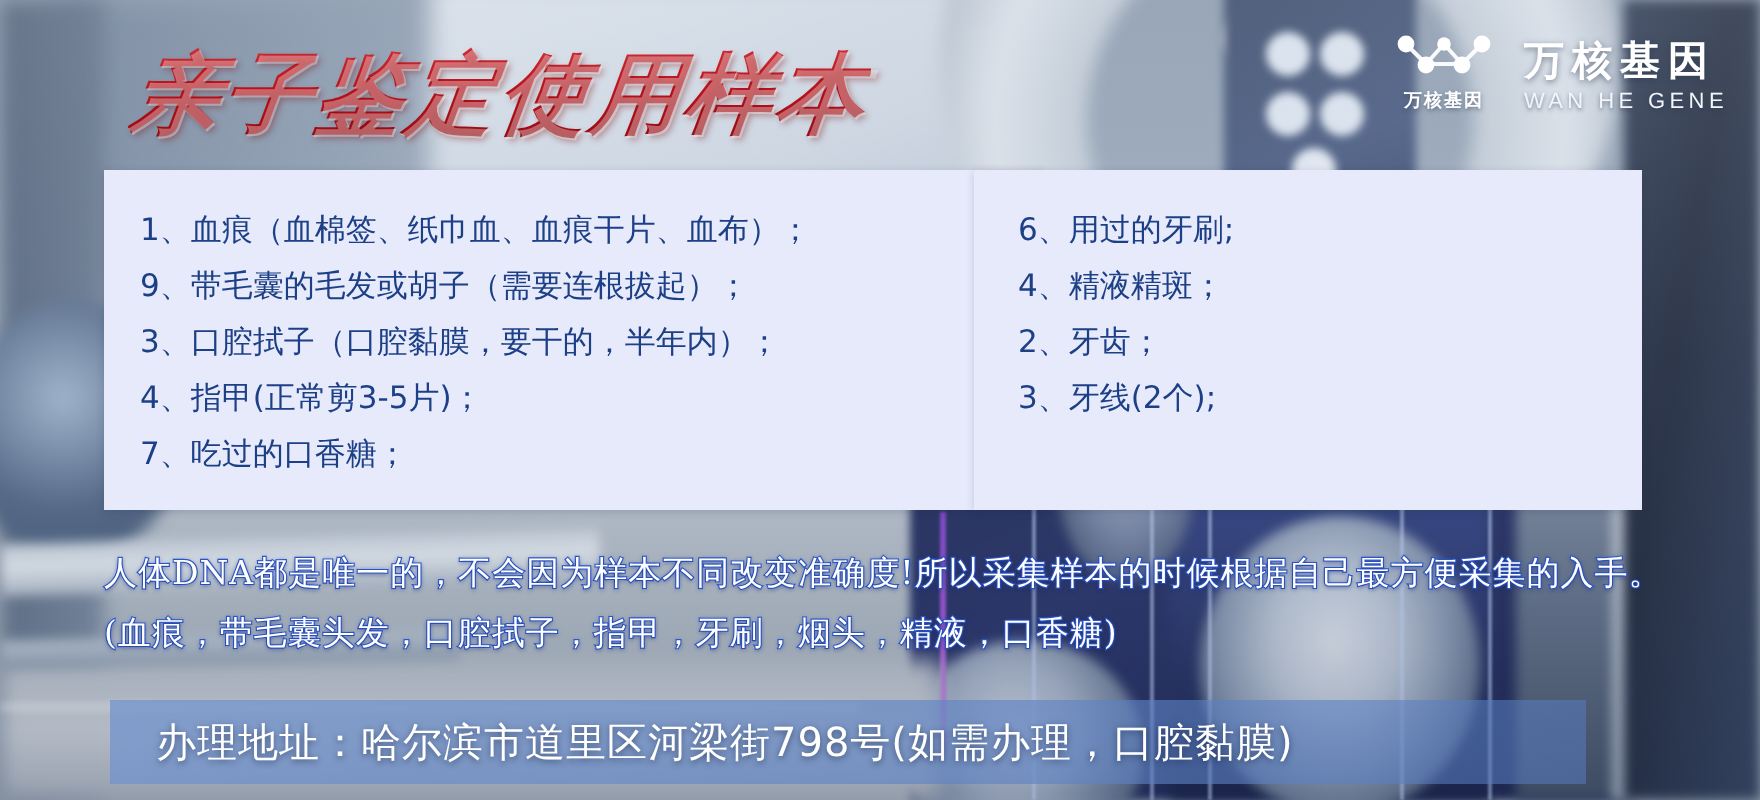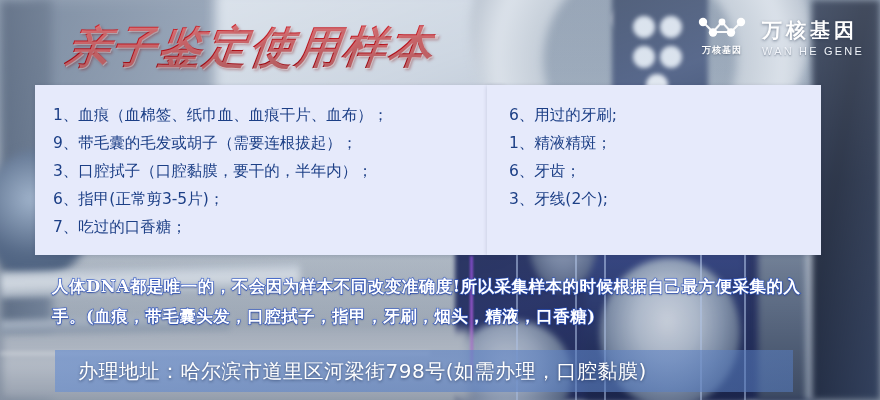--- a/index.html
+++ b/index.html
@@ -210,35 +210,35 @@
   }
 
   
   .panel{
     position:absolute;top:85px;height:170px;
     background:#e6eafb;
     box-shadow:0 1px 4px rgba(30,45,80,.18);
     padding:16px 0 0 0;
     box-sizing:border-box;
   }
-  #panel-left{left:35px;width:470px;}
+  #panel-left{left:52px;width:470px;}
   #panel-right{left:487px;width:334px;}
   .sample-list{margin:0;padding:0;list-style:none;}
   .sample-item{
     font-family:"DejaVu Sans","Liberation Sans",sans-serif;
     font-size:15.5px;color:#1c3f86;line-height:28px;white-space:nowrap;
   }
   #panel-left .sample-item{padding-left:18px;}
   #panel-right .sample-item{padding-left:22px;}
 
   
   #paragraph{
     position:absolute;left:52px;top:272px;width:780px;
     font-family:"DejaVu Serif","Liberation Serif",serif;
-    font-size:16.5px;font-weight:700;line-height:30px;
+    font-size:16.5px;font-weight:400;line-height:30px;
     color:#ffffff;
     text-align:left;
     letter-spacing:.5px;
     -webkit-text-stroke:1.1px #2f58c8;
     paint-order:stroke fill;
     text-shadow:0 0 2px rgba(40,80,200,.55),0 1px 2px rgba(20,40,110,.5);
   }
 
   
   #address-band{
@@ -327,30 +327,30 @@
       <span class="logo-cn">万核基因</span>
       <span class="logo-en">WAN HE GENE</span>
     </div>
   </div>
 
   <div class="panel" id="panel-left">
     <ul class="sample-list">
       <li class="sample-item">1、血痕（血棉签、纸巾血、血痕干片、血布）；</li>
       <li class="sample-item">9、带毛囊的毛发或胡子（需要连根拔起）；</li>
       <li class="sample-item">3、口腔拭子（口腔黏膜，要干的，半年内）；</li>
-      <li class="sample-item">6、指甲(正常剪3-5片)；</li>
+      <li class="sample-item">4、指甲(正常剪3-5片)；</li>
       <li class="sample-item">7、吃过的口香糖；</li>
     </ul>
   </div>
 
   <div class="panel" id="panel-right">
     <ul class="sample-list">
       <li class="sample-item">6、用过的牙刷;</li>
-      <li class="sample-item">1、精液精斑；</li>
-      <li class="sample-item">6、牙齿；</li>
+      <li class="sample-item">4、精液精斑；</li>
+      <li class="sample-item">2、牙齿；</li>
       <li class="sample-item">3、牙线(2个);</li>
     </ul>
   </div>
 
   <div id="paragraph">人体DNA都是唯一的，不会因为样本不同改变准确度!所以采集样本的时候根据自己最方便采集的入手。(血痕，带毛囊头发，口腔拭子，指甲，牙刷，烟头，精液，口香糖)</div>
 
   <div id="address-band"></div>
   <div id="address-text">办理地址：哈尔滨市道里区河梁街798号(如需办理，口腔黏膜)</div>
 
 </div>

